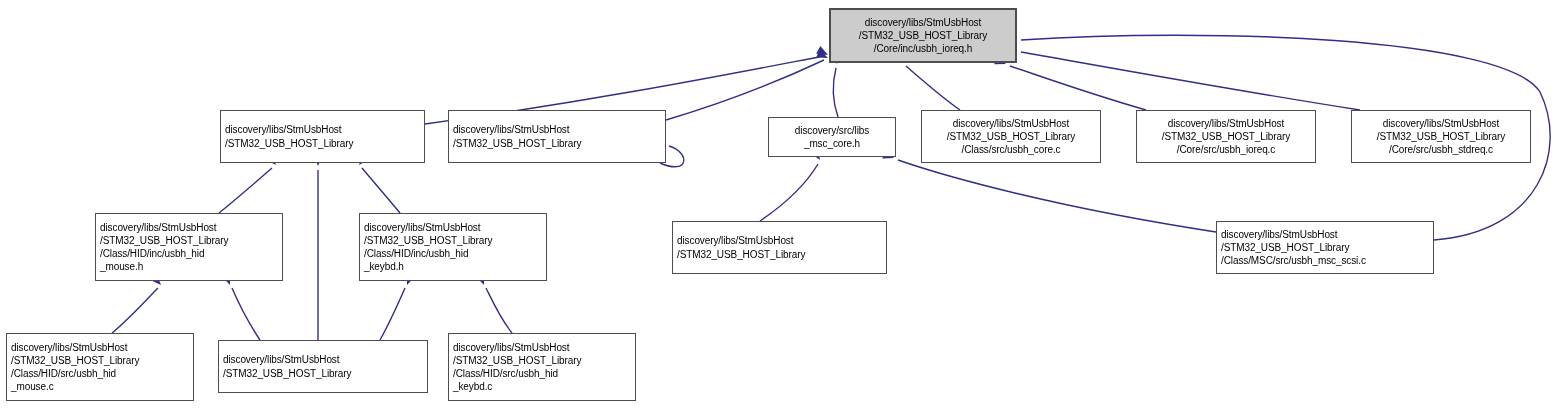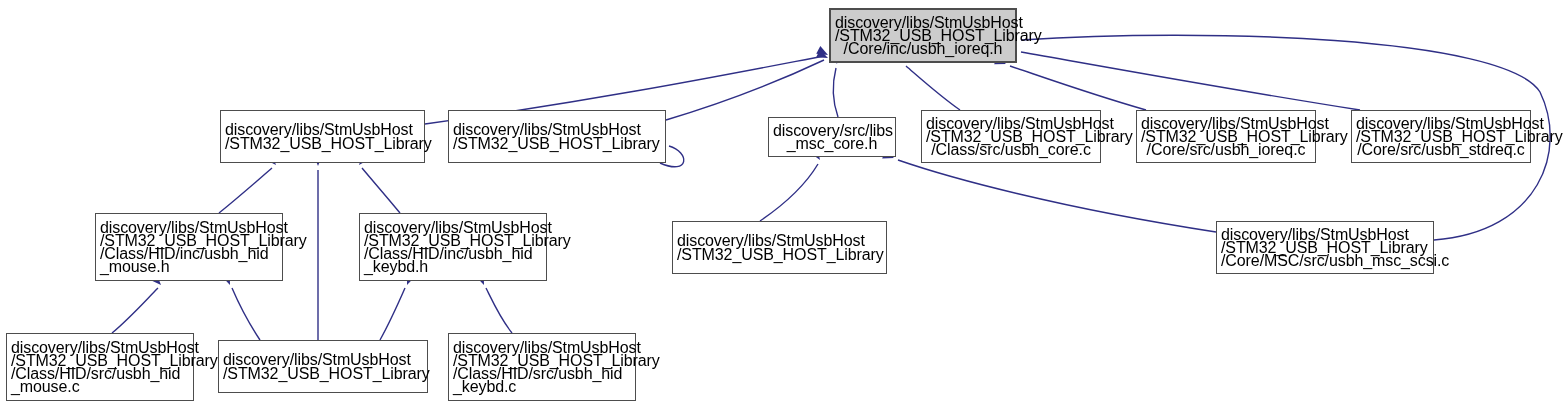--- a/index.html
+++ b/index.html
@@ -22,21 +22,21 @@
     width: 1568px;
     height: 408px;
     pointer-events: none;
   }
   .node {
     position: absolute;
     box-sizing: border-box;
     border: 1px solid #4d4d4d;
     background: #ffffff;
     color: #000000;
-    font-size: 16px;
+    font-size: 10px;
     line-height: 13.2px;
     letter-spacing: -0.1px;
     display: flex;
     flex-direction: column;
     justify-content: center;
     padding: 0 4px;
     white-space: pre;
     z-index: 2;
   }
   .node.root {
@@ -100,18 +100,18 @@
       <div class="node root center" style="left: 829px; top: 8px; width: 188px; height: 55px;"><span class="ln">discovery/libs/StmUsbHost</span><span class="ln">/STM32_USB_HOST_Library</span><span class="ln">/Core/inc/usbh_ioreq.h</span></div>
       <div class="node leftish" style="left: 220px; top: 110px; width: 205px; height: 53px;"><span class="ln">discovery/libs/StmUsbHost</span><span class="ln">/STM32_USB_HOST_Library</span></div>
       <div class="node leftish" style="left: 448px; top: 110px; width: 218px; height: 53px;"><span class="ln">discovery/libs/StmUsbHost</span><span class="ln">/STM32_USB_HOST_Library</span></div>
       <div class="node center" style="left: 768px; top: 117px; width: 128px; height: 40px;"><span class="ln">discovery/src/libs</span><span class="ln">_msc_core.h</span></div>
       <div class="node center" style="left: 921px; top: 110px; width: 180px; height: 53px;"><span class="ln">discovery/libs/StmUsbHost</span><span class="ln">/STM32_USB_HOST_Library</span><span class="ln">/Class/src/usbh_core.c</span></div>
       <div class="node center" style="left: 1136px; top: 110px; width: 180px; height: 53px;"><span class="ln">discovery/libs/StmUsbHost</span><span class="ln">/STM32_USB_HOST_Library</span><span class="ln">/Core/src/usbh_ioreq.c</span></div>
       <div class="node center" style="left: 1351px; top: 110px; width: 180px; height: 53px;"><span class="ln">discovery/libs/StmUsbHost</span><span class="ln">/STM32_USB_HOST_Library</span><span class="ln">/Core/src/usbh_stdreq.c</span></div>
       <div class="node leftish lastcenter" style="left: 95px; top: 213px; width: 188px; height: 68px;"><span class="ln">discovery/libs/StmUsbHost</span><span class="ln">/STM32_USB_HOST_Library</span><span class="ln">/Class/HID/inc/usbh_hid</span><span class="ln">_mouse.h</span></div>
       <div class="node leftish lastcenter" style="left: 359px; top: 213px; width: 188px; height: 68px;"><span class="ln">discovery/libs/StmUsbHost</span><span class="ln">/STM32_USB_HOST_Library</span><span class="ln">/Class/HID/inc/usbh_hid</span><span class="ln">_keybd.h</span></div>
       <div class="node leftish" style="left: 672px; top: 221px; width: 215px; height: 53px;"><span class="ln">discovery/libs/StmUsbHost</span><span class="ln">/STM32_USB_HOST_Library</span></div>
-      <div class="node leftish" style="left: 1216px; top: 221px; width: 218px; height: 53px;"><span class="ln">discovery/libs/StmUsbHost</span><span class="ln">/STM32_USB_HOST_Library</span><span class="ln">/Core/MSC/src/usbh_msc_scsi.c</span></div>
+      <div class="node leftish" style="left: 1216px; top: 221px; width: 218px; height: 53px;"><span class="ln">discovery/libs/StmUsbHost</span><span class="ln">/STM32_USB_HOST_Library</span><span class="ln">/Class/MSC/src/usbh_msc_scsi.c</span></div>
       <div class="node leftish lastcenter" style="left: 6px; top: 333px; width: 188px; height: 68px;"><span class="ln">discovery/libs/StmUsbHost</span><span class="ln">/STM32_USB_HOST_Library</span><span class="ln">/Class/HID/src/usbh_hid</span><span class="ln">_mouse.c</span></div>
       <div class="node leftish" style="left: 218px; top: 340px; width: 210px; height: 53px;"><span class="ln">discovery/libs/StmUsbHost</span><span class="ln">/STM32_USB_HOST_Library</span></div>
       <div class="node leftish lastcenter" style="left: 448px; top: 333px; width: 188px; height: 68px;"><span class="ln">discovery/libs/StmUsbHost</span><span class="ln">/STM32_USB_HOST_Library</span><span class="ln">/Class/HID/src/usbh_hid</span><span class="ln">_keybd.c</span></div>
     </div>
 </div>
 
 </body></html>

